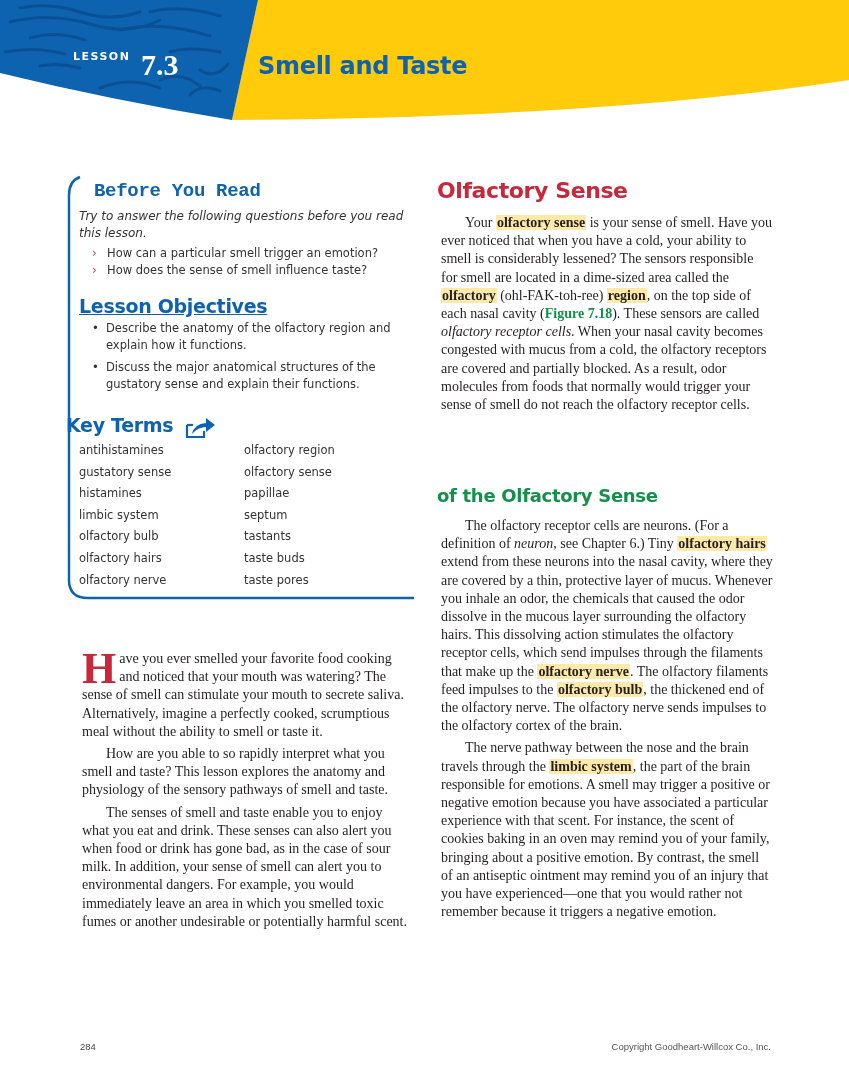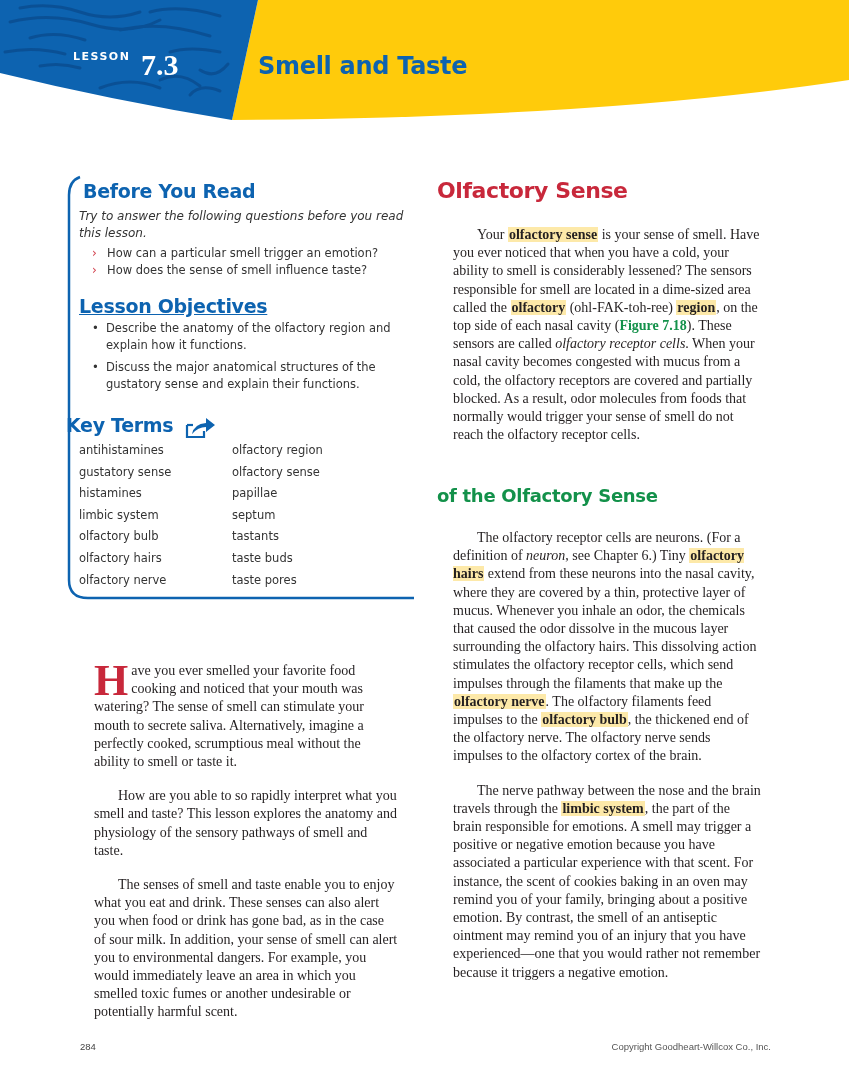--- a/index.html
+++ b/index.html
@@ -18,21 +18,21 @@
   .q-list .arrow { position: absolute; left: 0; top: 0; color: #d13a47; font-size: 12px; }
   .obj-list { position: absolute; left: 92px; top: 320px; width: 322px; margin: 0; padding: 0; list-style: none; font-family: "DejaVu Sans", sans-serif; font-size: 11.5px; line-height: 17px; color: #333; }
   .obj-list li { position: relative; padding-left: 14px; margin-bottom: 5px; }
   .obj-list .dot { position: absolute; left: 0; top: 0; }
   .kt-icon { position: absolute; left: 184px; top: 415px; width: 34px; height: 24px; }
   .terms { position: absolute; left: 79px; top: 442px; width: 330px; font-family: "DejaVu Sans", sans-serif; font-size: 11.5px; color: #333; }
   .terms .col { position: absolute; top: 0; }
   .terms .col div { height: 21.6px; line-height: 17px; }
 
   .body-text { position: absolute; font-family: "Liberation Serif", serif; font-size: 14px; line-height: 18.2px; color: #231f20; }
-  .body-text p { margin: 16px; text-indent: 24px; }
+  .body-text p { margin: 4px; text-indent: 24px; }
   .body-text p.noindent { text-indent: 0; }
   .left-col { left: 78px; top: 646px; width: 336px; }
   .dropcap { float: left; font-family: "Liberation Serif", serif; font-weight: bold; color: #c8283b; font-size: 44px; line-height: 34px; margin: 2px 3px 0 0; }
   .right-col-h1 { position: absolute; left: 437px; top: 178px; font-family: "DejaVu Sans", sans-serif; font-weight: bold; font-size: 22px; color: #c8283b; margin: 0; letter-spacing: -0.4px; }
   .right-col-h2 { position: absolute; left: 437px; top: 460px; font-family: "DejaVu Sans", sans-serif; font-weight: bold; font-size: 18px; line-height: 24px; color: #13914a; margin: 0; letter-spacing: -0.3px; }
   .rc1 { left: 437px; top: 210px; width: 340px; }
   .rc2 { left: 437px; top: 513px; width: 340px; }
   .hl { background: #fde9a9; font-weight: bold; padding: 0 1px; }
   .figref { color: #13914a; font-weight: bold; }
   .footer-page { position: absolute; left: 80px; top: 1041px; font-family: "Liberation Sans", sans-serif; font-size: 9.5px; color: #444; }
@@ -62,21 +62,21 @@
 <div class="lesson-label">LESSON</div>
 <div class="lesson-num">7.3</div>
 <h1 class="lesson-title" style="margin:0;">Smell and Taste</h1>
 
 <div class="sidebox">
   <svg class="frame" width="350" height="426" viewBox="0 0 350 426">
     <path d="M14,2 Q3,6 3,20 L3,405 Q3,423 22,423 L348,423" fill="none" stroke="#0d63b0" stroke-width="2.5"></path>
   </svg>
 </div>
 
-<h2 class="box-h" style="left:83px; top:180px;">Before You Read</h2>
+<h2 class="box-h" style="left:94px; top:180px;font-family:Liberation Mono, monospace;">Before You Read</h2>
 <div class="box-intro">Try to answer the following questions before you read this lesson.</div>
 <ul class="q-list">
   <li><span class="arrow">›</span><span>How can a particular smell trigger an emotion?</span></li>
   <li><span class="arrow">›</span><span>How does the sense of smell influence taste?</span></li>
 </ul>
 
 <h2 class="box-h" style="left:79px; top:295px;text-decoration:underline;">Lesson Objectives</h2>
 <ul class="obj-list">
   <li><span class="dot">•</span><span>Describe the anatomy of the olfactory region and explain how it functions.</span></li>
   <li><span class="dot">•</span><span>Discuss the major anatomical structures of the gustatory sense and explain their functions.</span></li>
@@ -91,21 +91,21 @@
 <div class="terms">
   <div class="col" style="left:0;">
     <div>antihistamines</div>
     <div>gustatory sense</div>
     <div>histamines</div>
     <div>limbic system</div>
     <div>olfactory bulb</div>
     <div>olfactory hairs</div>
     <div>olfactory nerve</div>
   </div>
-  <div class="col" style="left:153px;">
+  <div class="col" style="left:165px;">
     <div>olfactory region</div>
     <div>olfactory sense</div>
     <div>papillae</div>
     <div>septum</div>
     <div>tastants</div>
     <div>taste buds</div>
     <div>taste pores</div>
   </div>
 </div>
 

